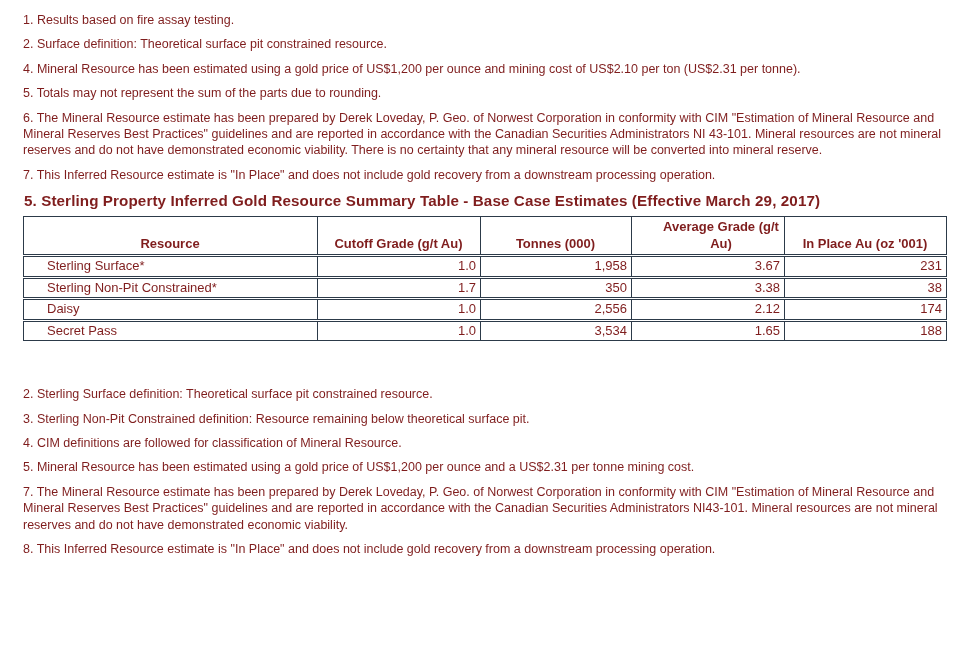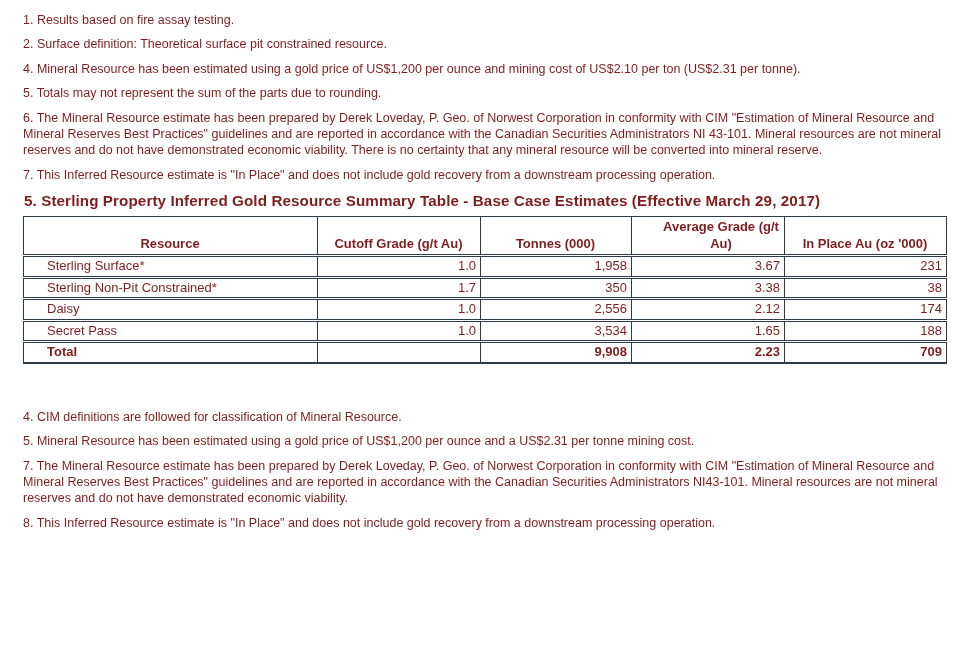--- a/index.html
+++ b/index.html
@@ -87,21 +87,21 @@
       <col style="width:151px">
       <col style="width:153px">
       <col style="width:162px">
     </colgroup>
     <thead>
       <tr>
         <th class="col-resource">Resource</th>
         <th>Cutoff Grade (g/t Au)</th>
         <th>Tonnes (000)</th>
         <th class="col-avg-grade">Average Grade (g/t Au)</th>
-        <th>In Place Au (oz '000)</th>
+        <th>In Place Au (oz '001)</th>
       </tr>
     </thead>
     <tbody>
       <tr>
         <td class="cell-resource">Sterling Surface*</td>
         <td>1.0</td>
         <td>1,958</td>
         <td>3.67</td>
         <td>231</td>
       </tr>
@@ -119,30 +119,25 @@
         <td>2.12</td>
         <td>174</td>
       </tr>
       <tr>
         <td class="cell-resource">Secret Pass</td>
         <td>1.0</td>
         <td>3,534</td>
         <td>1.65</td>
         <td>188</td>
       </tr>
-      <tr class="total-row">
-        <td class="cell-resource">Total</td>
-        <td></td>
-        <td>9,908</td>
-        <td>2.23</td>
-        <td>709</td>
-      </tr>
     </tbody>
   </table>
 
   <div class="notes notes-bottom">
+    <p>2. Sterling Surface definition: Theoretical surface pit constrained resource.</p>
+    <p>3. Sterling Non-Pit Constrained definition: Resource remaining below theoretical surface pit.</p>
     <p>4. CIM definitions are followed for classification of Mineral Resource.</p>
     <p>5. Mineral Resource has been estimated using a gold price of US$1,200 per ounce and a US$2.31 per tonne mining cost.</p>
     <p>7. The Mineral Resource estimate has been prepared by Derek Loveday, P. Geo. of Norwest Corporation in conformity with CIM "Estimation of Mineral Resource and Mineral Reserves Best Practices" guidelines and are reported in accordance with the Canadian Securities Administrators NI43-101. Mineral resources are not mineral reserves and do not have demonstrated economic viability.</p>
     <p>8. This Inferred Resource estimate is "In Place" and does not include gold recovery from a downstream processing operation.</p>
   </div>
 
 </div>
 
 </body></html>

